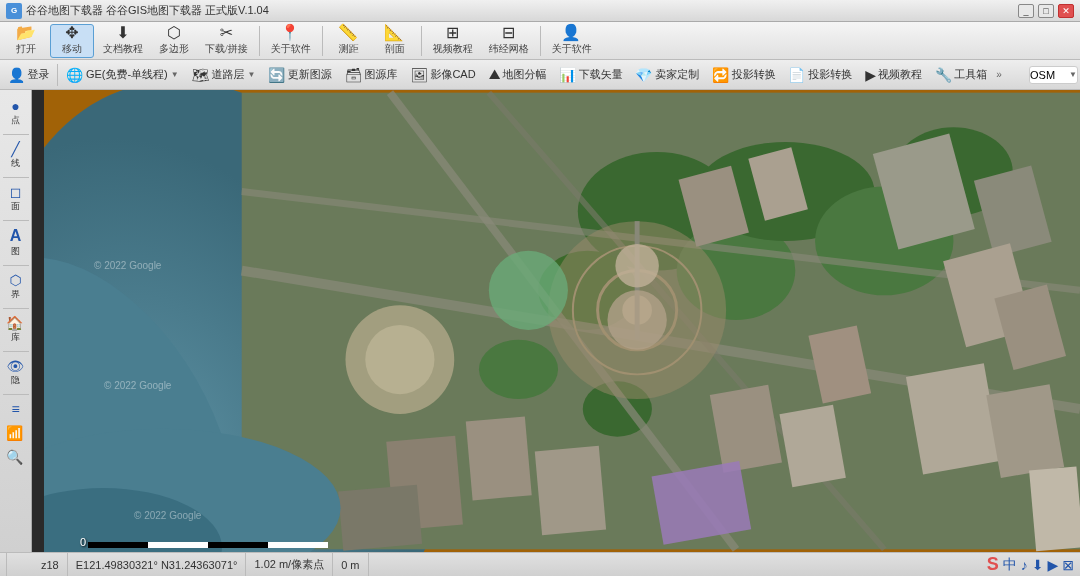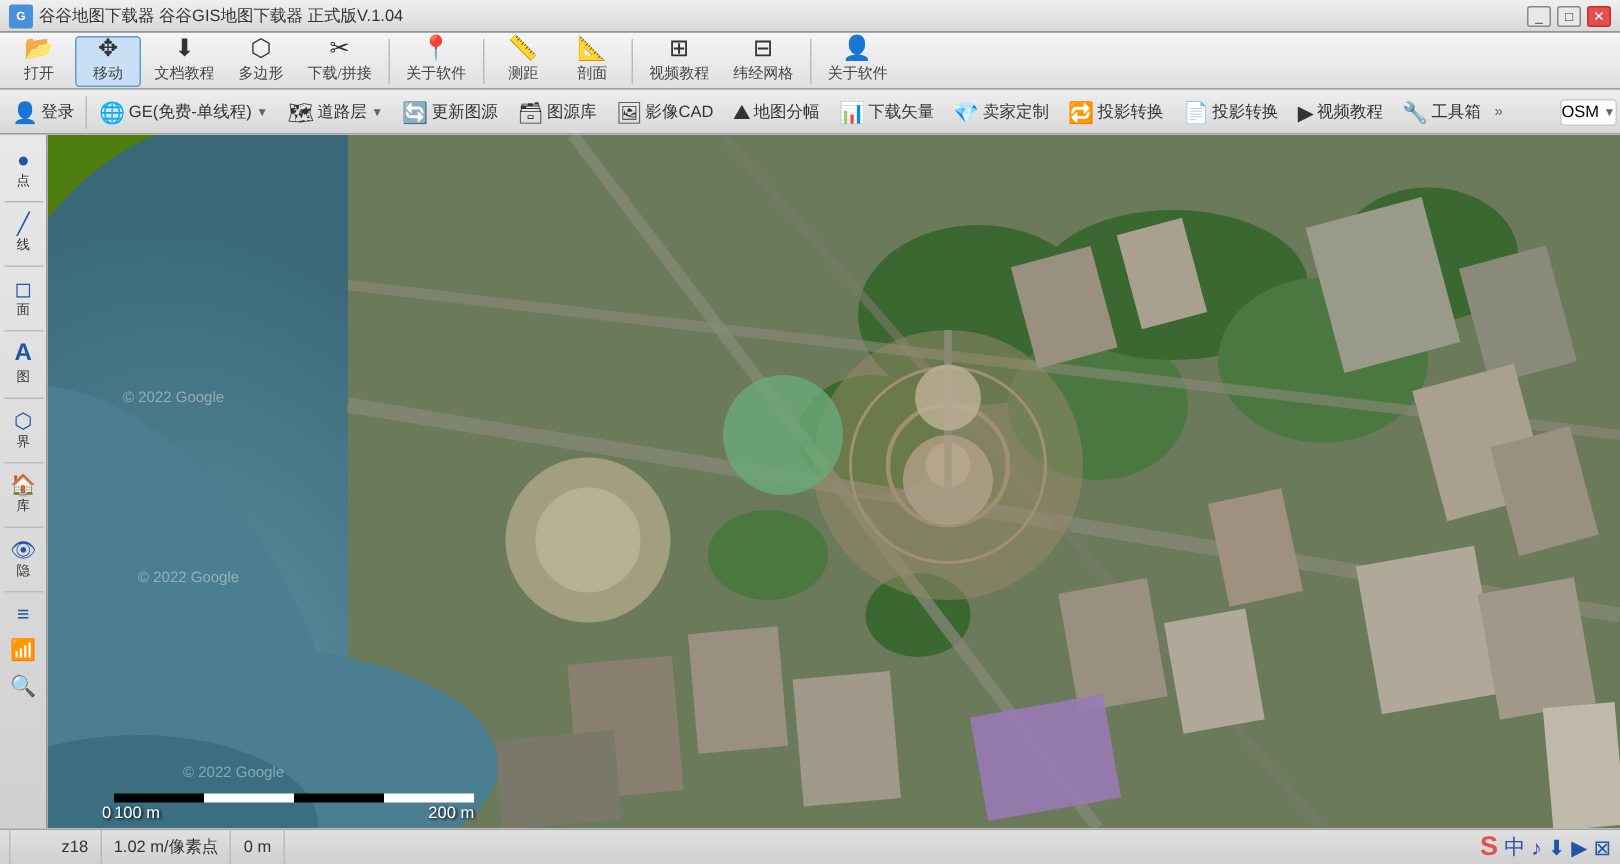--- a/index.html
+++ b/index.html
@@ -89,21 +89,21 @@
     .osm-btn {
       margin-left: auto;
       background: #fff;
       border: 1px solid #ccc;
       border-radius: 3px;
       padding: 2px 0;
       font-size: 11px;
       cursor: pointer;
       display: flex;
       align-items: center;
-      gap: 2px;
+      gap: 13px;
     }
 
     
     #main-area {
       display: flex;
       height: calc(576px - 22px - 38px - 30px - 24px);
     }
 
     
     #sidebar {
@@ -132,21 +132,22 @@
     }
     .side-btn .side-icon { font-size: 14px; line-height: 1; }
     .side-btn .side-label { font-size: 9px; color: #333; }
     .side-separator { width: 26px; height: 1px; background: #bbb; margin: 2px 0; }
 
     
     #map-area {
       flex: 1;
       position: relative;
       overflow: hidden;
-      background: #4d7c0f;
+      background: #a16207;
+      margin-left: 12px;
     }
 
     
     .watermark {
       position: absolute;
       color: rgba(255,255,255,0.4);
       font-size: 10px;
       pointer-events: none;
     }
     .wm1 { top: 170px; left: 50px; }
@@ -462,32 +463,31 @@
 
     <div id="scale-bar">
       <span class="scale-zero">0</span>
       <div class="scale-graphic">
         <div class="scale-line">
           <div class="scale-seg black" style="width:60px;"></div>
           <div class="scale-seg white" style="width:60px;"></div>
           <div class="scale-seg black" style="width:60px;"></div>
           <div class="scale-seg white" style="width:60px;"></div>
         </div>
-        <div class="scale-label" style="width:240px;">
-          <span>100 m</span>
-          <span>200 m</span>
-        </div>
       </div>
     </div>
   </div>
 </div>
 
 <div id="statusbar">
   <div class="status-item">
     <span>z18</span>
+  </div>
+  <div class="status-item">
+    <span>E121.49830321° N31.24363071°</span>
   </div>
   <div class="status-item">
     <span>1.02 m/像素点</span>
   </div>
   <div class="status-item">
     <span>0 m</span>
   </div>
   <div class="status-right">
     <span class="status-icon" style="color:#e05050;font-weight:bold;font-size:18px;">S</span>
     <span class="status-icon">中</span>

